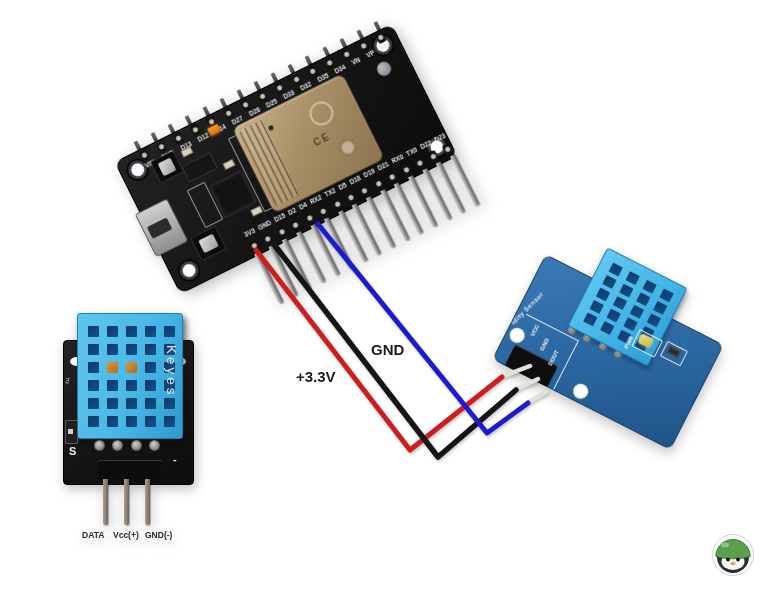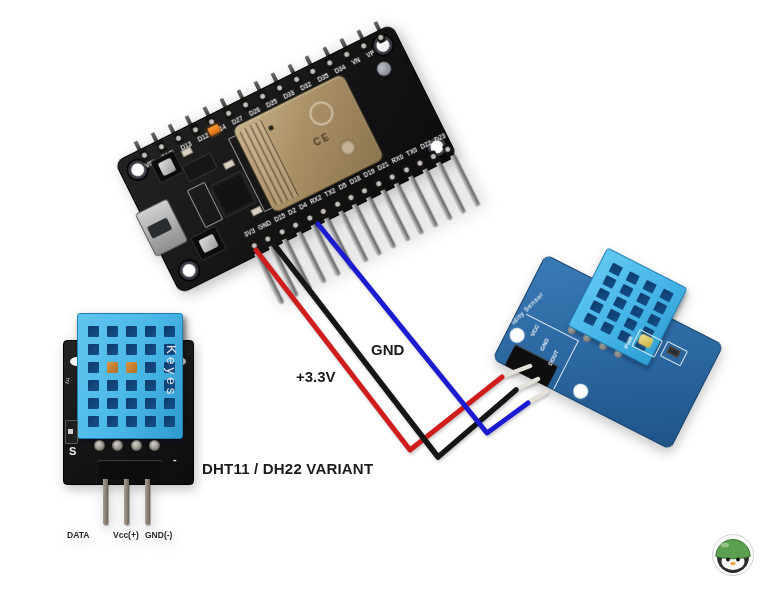--- a/index.html
+++ b/index.html
@@ -136,21 +136,21 @@
   .keyes .minus { position:absolute; left:110px; top:141px; color:#dddddd; font-size:11px; font-weight:bold; }
   .keyes .joints { position:absolute; left:31px; top:128px; width:66px; height:12px; display:flex; justify-content:space-between; }
   .joint { width:11px; height:11px; border-radius:50%;
     background:radial-gradient(circle at 40% 35%, #d4d1ca, #8e8b83 60%, #514f49); box-shadow:inset 0 0 2px #000; }
   .keyes .hdr { position:absolute; left:35px; top:148px; width:64px; height:20px; background:#0d0d0d;
     border-radius:2px; box-shadow:inset 0 1px 1px rgba(255,255,255,.2); }
   .keyes .kpin { position:absolute; width:4.5px; height:46px; top:167px; border-radius:0 0 2px 2px;
     background:linear-gradient(90deg,#a89e93,#8a8076 55%,#6b6258); box-shadow:1px 1px 1px rgba(0,0,0,.3); }
   .keyes .kpin.p1 { left:40px; } .keyes .kpin.p2 { left:61px; } .keyes .kpin.p3 { left:82px; }
   .keyes .plab { position:absolute; top:218px; color:#2b2b2b; font-size:8.5px; font-weight:bold; white-space:nowrap; }
-  .keyes .plab.l1 { left:4px; } .keyes .plab.l2 { left:50px; } .keyes .plab.l3 { left:82px; }
+  .keyes .plab.l1 { left:19px; } .keyes .plab.l2 { left:50px; } .keyes .plab.l3 { left:82px; }
 
   
   .overlay { position:absolute; left:0; top:0; pointer-events:none;
     filter:drop-shadow(1px 2px 1.5px rgba(0,0,0,.22)); }
   .ann { position:absolute; color:#1b1b1b; font-weight:bold; white-space:nowrap; }
   .ann.gnd { left:371px; top:341px; font-size:15px; }
   .ann.v33 { left:296px; top:368px; font-size:15px; }
   .ann.variant { left:202px; top:460px; font-size:15px; letter-spacing:.2px; }
   .logo { position:absolute; left:711px; top:533px; }
 </style>
@@ -405,21 +405,20 @@
       <line x1="538" y1="379" x2="515" y2="390" stroke="#e3e1d8" stroke-width="4.5" stroke-linecap="round"></line>
       <line x1="546" y1="392" x2="527" y2="403" stroke="#e3e1d8" stroke-width="4.5" stroke-linecap="round"></line>
     </g>
     <polyline points="256,250 410,450 502,377" fill="none" stroke-width="5" stroke-linejoin="round" stroke-linecap="round" stroke="#cf1d1d"></polyline>
     <polyline points="273,243 438,457 516,390" fill="none" stroke-width="5.5" stroke-linejoin="round" stroke-linecap="round" stroke="#151515"></polyline>
     <polyline points="318,224 487,433 528,403" fill="none" stroke-width="5" stroke-linejoin="round" stroke-linecap="round" stroke="#1b1bd0"></polyline>
   </svg>
 
   <div class="ann gnd">GND</div>
   <div class="ann v33">+3.3V</div>
-  <div class="ann variant">DHT11 / DH22 VARIANT</div>
 
   <svg class="logo" width="44" height="44" viewBox="0 0 44 44">
     <circle cx="22" cy="22" r="20.5" fill="#ffffff" stroke="#d2d2d2" stroke-width="1"></circle>
     <circle cx="22" cy="24" r="16" fill="#2c2c2c"></circle>
     <ellipse cx="22" cy="28.5" rx="11.5" ry="8.5" fill="#f7f7f7"></ellipse>
     <path d="M 4.8 23.5 A 17.2 17 0 0 1 39.2 23.5 Q 22 28 4.8 23.5 Z" fill="#5aa04e" stroke="#3c7a34" stroke-width="1"></path>
     <ellipse cx="14" cy="12" rx="4" ry="2.5" fill="rgba(255,255,255,0.35)"></ellipse>
     <circle cx="17" cy="26.5" r="1.9" fill="#141414"></circle>
     <circle cx="27" cy="26.5" r="1.9" fill="#141414"></circle>
     <ellipse cx="22" cy="30.5" rx="2.6" ry="1.8" fill="#e9a83d"></ellipse>

